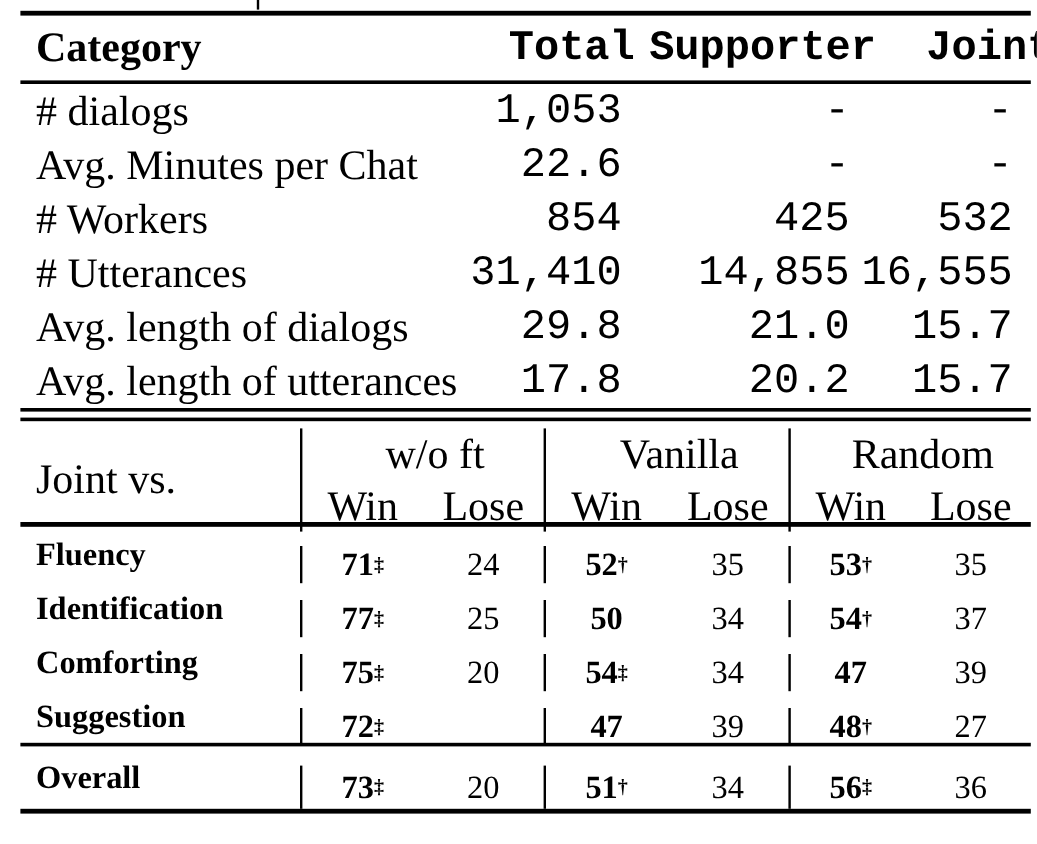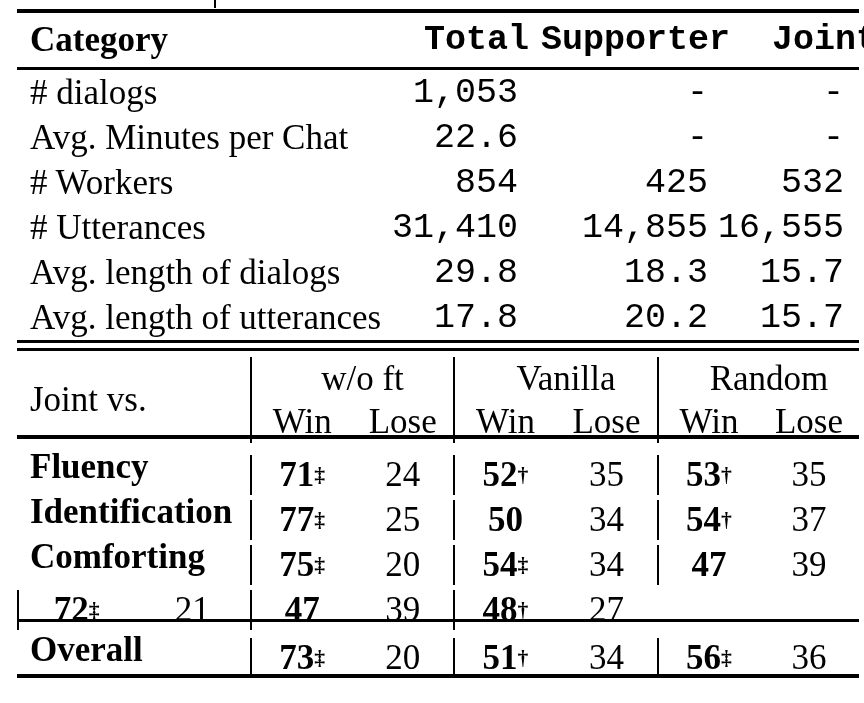--- a/index.html
+++ b/index.html
@@ -53,21 +53,21 @@
     height: 86px;
   }
   .t2-gname { height: 44px; display: flex; align-items: center; justify-content: center; margin-left: 20px; }
   .t2-winlose { height: 42px; display: grid; grid-template-columns: 1fr 1fr; }
   .t2-winlose .wl { display: flex; align-items: center; justify-content: center; }
 
   .t2-row {
     display: grid;
     grid-template-columns: 233px 203px 204px 202px;
     height: 45px;
-    font-size: 35px;
+    font-size: 27px;
   }
   .t2-overall-row { height: 52px; }
   .t2-rowlabel {
     font-weight: bold;
     display: flex; align-items: center;
     padding-left: 13px; white-space: nowrap;
   }
   .t2-group {
     border-left: 2px solid #000;
     display: grid; grid-template-columns: 1fr 1fr; margin-top: 16px;
@@ -119,21 +119,21 @@
     </div>
     <div class="t1-grid t1-row">
       <div class="cell-label"># Utterances</div>
       <div class="cell-num">31,410</div>
       <div class="cell-num">14,855</div>
       <div class="cell-num col-last">16,555</div>
     </div>
     <div class="t1-grid t1-row">
       <div class="cell-label">Avg. length of dialogs</div>
       <div class="cell-num">29.8</div>
-      <div class="cell-num">18.3</div>
+      <div class="cell-num">21.0</div>
       <div class="cell-num col-last">15.7</div>
     </div>
     <div class="t1-grid t1-row">
       <div class="cell-label">Avg. length of utterances</div>
       <div class="cell-num">17.8</div>
       <div class="cell-num">20.2</div>
       <div class="cell-num col-last">15.7</div>
     </div>
 
     <div class="rule rule-3"></div>
@@ -244,26 +244,26 @@
         <div class="t2-group">
           <div class="t2-cell t2-win">
               <span>47</span>
               <sup></sup>
             </div>
           <div class="t2-cell">39</div>
         </div>
       </div>
 
       <div class="t2-row">
+        <div class="t2-rowlabel">Suggestion</div>
         <div class="t2-group">
           <div class="t2-cell t2-win">
               <span>72</span>
               <sup>‡</sup>
             </div>
-          <div class="t2-cell">21</div>
         </div>
         <div class="t2-group">
           <div class="t2-cell t2-win">
               <span>47</span>
               <sup></sup>
             </div>
           <div class="t2-cell">39</div>
         </div>
         <div class="t2-group">
           <div class="t2-cell t2-win">

